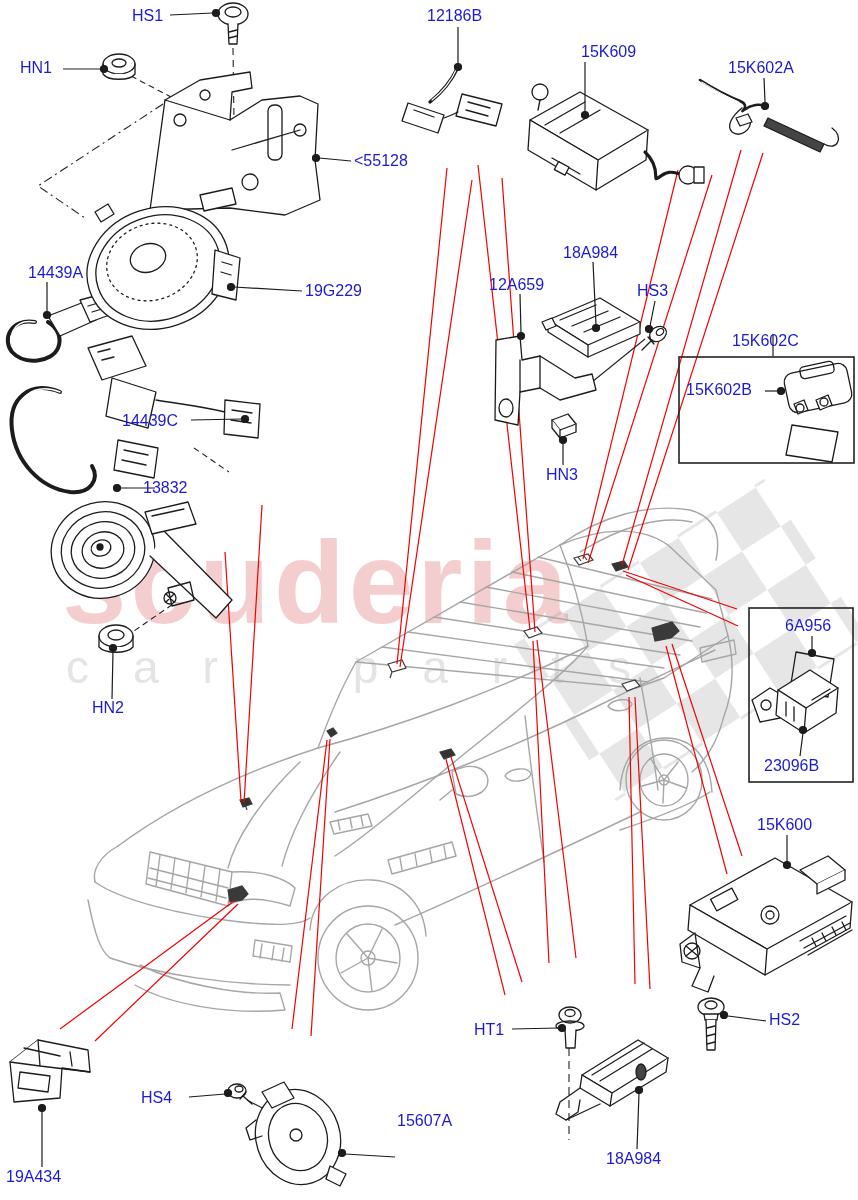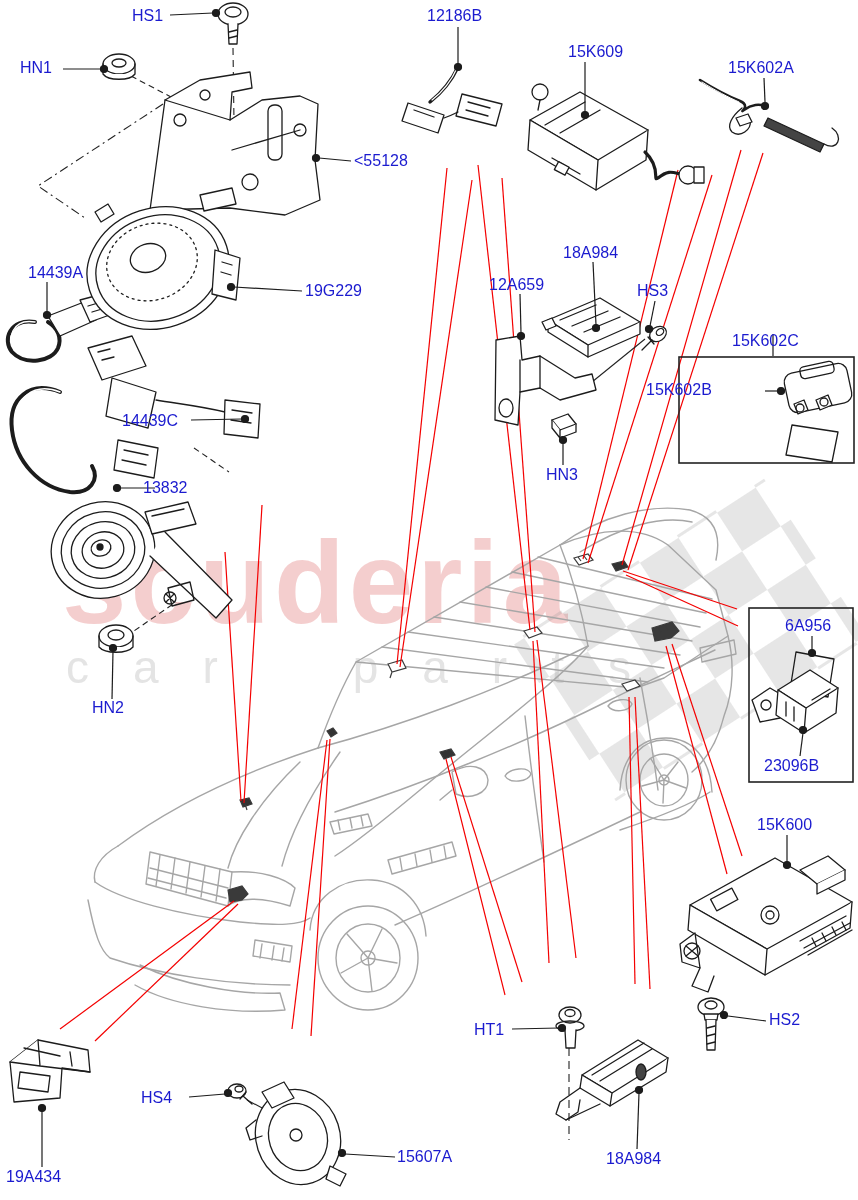--- a/index.html
+++ b/index.html
@@ -451,37 +451,37 @@
       <path d="M395,1157 L345,1154"></path>
         <circle cx="342" cy="1153" r="3.5"></circle>
       <path d="M637,1149 L639,1093"></path>
         <circle cx="639" cy="1090" r="3.5"></circle>
     </g>
   </svg>
 
   <div class="lbl" style="left:132px;top:8px">HS1</div>
   <div class="lbl" style="left:20px;top:60px">HN1</div>
   <div class="lbl" style="left:427px;top:8px">12186B</div>
-  <div class="lbl" style="left:568px;top:44px">15K609</div>
+  <div class="lbl" style="left:581px;top:44px">15K609</div>
   <div class="lbl" style="left:728px;top:60px">15K602A</div>
   <div class="lbl" style="left:354px;top:153px">&lt;55128</div>
   <div class="lbl" style="left:28px;top:265px">14439A</div>
   <div class="lbl" style="left:305px;top:283px">19G229</div>
   <div class="lbl" style="left:563px;top:245px">18A984</div>
   <div class="lbl" style="left:489px;top:277px">12A659</div>
   <div class="lbl" style="left:637px;top:283px">HS3</div>
   <div class="lbl" style="left:732px;top:333px">15K602C</div>
-  <div class="lbl" style="left:646px;top:382px">15K602B</div>
+  <div class="lbl" style="left:686px;top:382px">15K602B</div>
   <div class="lbl" style="left:122px;top:413px">14439C</div>
   <div class="lbl" style="left:143px;top:480px">13832</div>
   <div class="lbl" style="left:546px;top:467px">HN3</div>
   <div class="lbl" style="left:92px;top:700px">HN2</div>
   <div class="lbl" style="left:785px;top:618px">6A956</div>
   <div class="lbl" style="left:764px;top:758px">23096B</div>
   <div class="lbl" style="left:757px;top:817px">15K600</div>
   <div class="lbl" style="left:769px;top:1012px">HS2</div>
   <div class="lbl" style="left:474px;top:1022px">HT1</div>
   <div class="lbl" style="left:6px;top:1169px">19A434</div>
   <div class="lbl" style="left:141px;top:1090px">HS4</div>
-  <div class="lbl" style="left:397px;top:1149px">15607A</div>
+  <div class="lbl" style="left:397px;top:1113px">15607A</div>
   <div class="lbl" style="left:606px;top:1151px">18A984</div>
 
 </div>
 
 </body></html>

